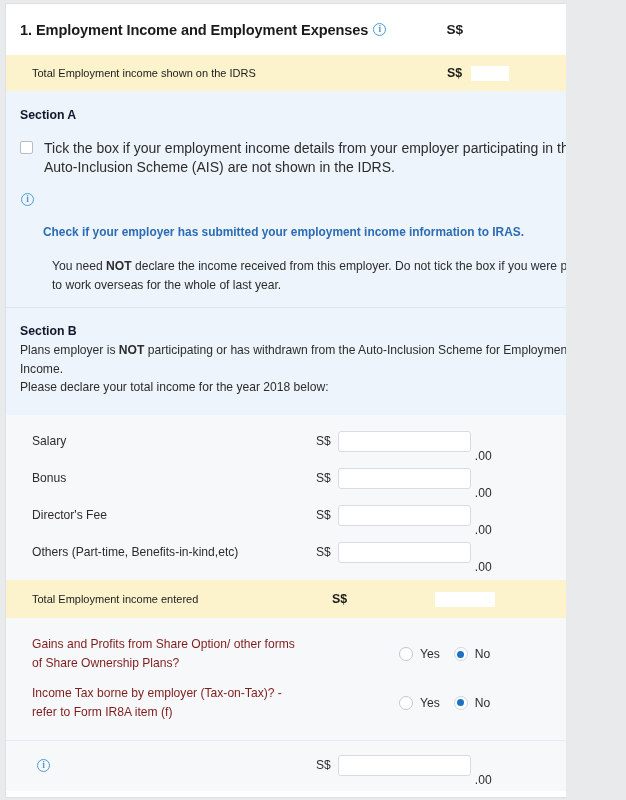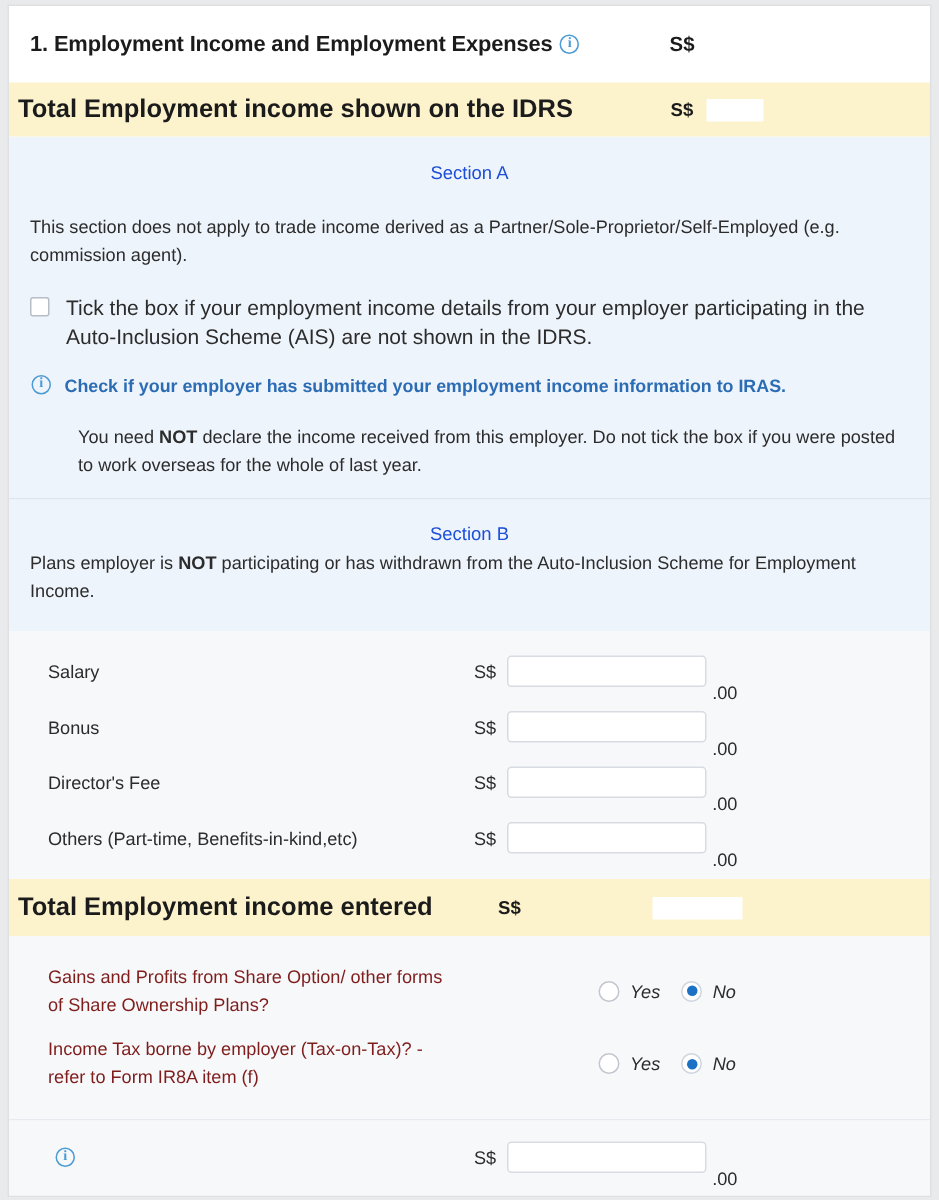--- a/index.html
+++ b/index.html
@@ -7,21 +7,21 @@
   html, body {
     width: 626px;
     height: 800px;
     background: #e9eaec;
     font-family: "Liberation Sans", sans-serif;
     -webkit-font-smoothing: antialiased;
   }
 
   #page {
     position: relative;
-    width: 626px;
+    width: 566px;
     height: 800px;
     background: #e9eaec;
     overflow: hidden;
   }
 
   .card {
     position: absolute;
     left: 6px;
     top: 4px;
     width: 614px;
@@ -75,47 +75,46 @@
   }
 
   
   .band-yellow {
     background: #fcf3cd;
     display: flex;
     align-items: center;
     position: relative;
   }
   .band-label {
-    font-size: 17px;
-    font-weight: bold;
+    font-size: 11px;
+    font-weight: normal;
     color: #1b1b1b;
-    padding-left: 6px;
+    padding-left: 26px;
   }
   .band-cur {
     font-size: 12.4px;
     font-weight: bold;
     color: #1b1b1b;
     position: absolute;
   }
   .masked {
     position: absolute;
     background: #ffffff;
     height: 15px;
   }
 
   
   .band-blue {
     background: #eef4fb;
     padding: 0 14px;
   }
   .sec-title {
     font-size: 12.3px;
-    font-weight: normal;
-    color: #1d4ed8;
-    text-align: center;
+    font-weight: bold;
+    color: #0f172a;
   }
   .sec-text {
     font-size: 12.1px;
     color: #2c2c2c;
     line-height: 18.5px;
   }
   .sec-text b { font-weight: bold; }
 
   .divider {
     height: 1px;
@@ -148,20 +147,21 @@
   .link-row {
     display: flex;
     align-items: flex-start;
   }
   .link-text {
     font-size: 11.9px;
     font-weight: bold;
     color: #2b6cb4;
     margin-left: 9px;
     line-height: 14px;
+    margin-top: 32px;
   }
 
   
   .form-area {
     background: #f7f8fa;
   }
   .form-row {
     display: flex;
     align-items: center;
     position: relative;
@@ -213,21 +213,20 @@
     font-size: 12.1px;
     color: #7f1d1d;
     line-height: 19px;
     width: 275px;
   }
   .radios {
     position: absolute;
     left: 393px;
     display: flex;
     align-items: flex-end;
-    font-style: italic;
   }
   .radio-opt {
     display: flex;
     align-items: center;
     margin-right: 14px;
   }
   .radio {
     width: 14px;
     height: 14px;
     border-radius: 50%;
@@ -272,40 +271,40 @@
 
     <div class="band-yellow" style="height:36px;">
       <span class="band-label">Total Employment income shown on the IDRS</span>
       <span class="band-cur" style="left:441px;">S$</span>
       <span class="masked" style="left:465px; width:38px; top:11px;"></span>
     </div>
 
     <div class="band-blue" style="padding-top:17px; padding-bottom:13px;">
       <div class="sec-title">Section A</div>
 
-      <div class="sec-text" style="margin-top:20px;">This section does not apply to trade income derived as a Partner/Sole-Proprietor/Self-Employed (e.g. commission agent).</div>
 
       <div class="check-row" style="margin-top:17px;">
         <span class="checkbox"></span>
         <span class="check-label">Tick the box if your employment income details from your employer participating in the Auto-Inclusion Scheme (AIS) are not shown in the IDRS.</span>
       </div>
 
       <div class="link-row" style="margin-top:17px;">
         <span class="info-icon solidfill" style="margin-left:1px;">i</span>
         <span class="link-text">Check if your employer has submitted your employment income information to IRAS.</span>
       </div>
 
       <div class="sec-text" style="margin-top:18px;margin-left:32px;"><span>You need </span><b>NOT</b><span> declare the income received from this employer. Do not tick the box if you were posted to work overseas for the whole of last year.</span></div>
     </div>
 
     <div class="divider"></div>
 
     <div class="band-blue" style="padding-top:16px; padding-bottom:18px;">
       <div class="sec-title">Section B</div>
       <div class="sec-text" style="margin-top:3px;"><span>Plans employer is </span><b>NOT</b><span> participating or has withdrawn from the Auto-Inclusion Scheme for Employment Income.</span></div>
+      <div class="sec-text">Please declare your total income for the year 2018 below:</div>
     </div>
 
     <div class="form-area" style="padding-top:8px; padding-bottom:9px;">
 
       <div class="form-row">
         <span class="form-label">Salary</span>
         <span class="money">
           <span class="cur">S$</span>
           <input type="text" value="" style="">
           <span class="dec">.00</span>

